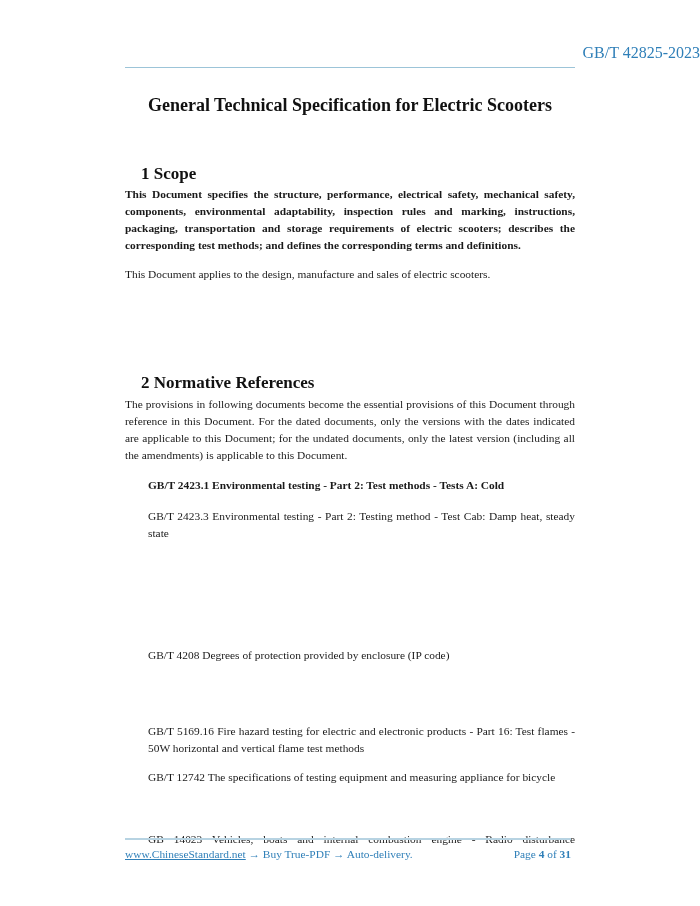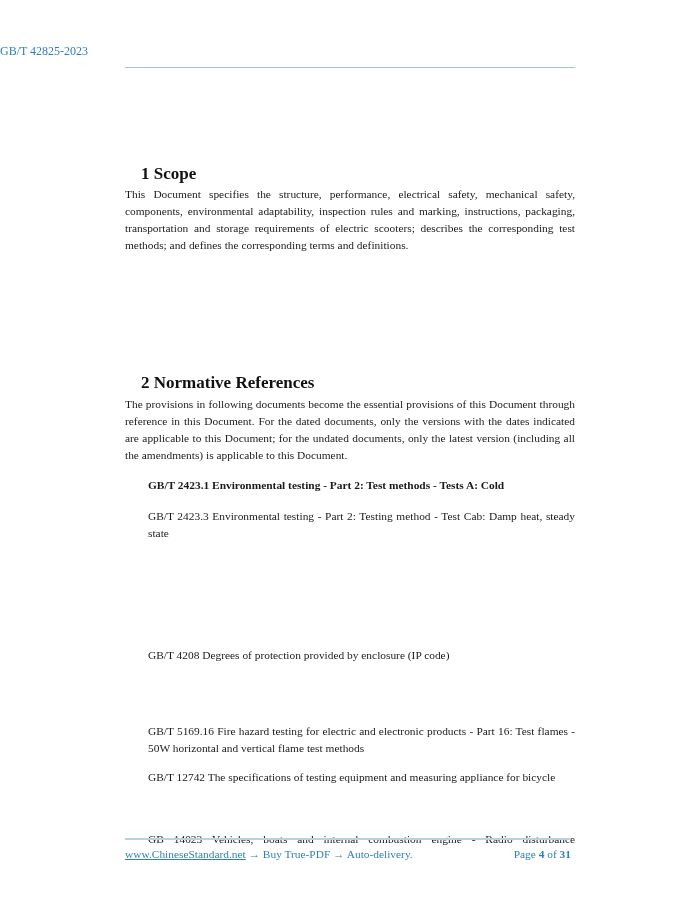--- a/index.html
+++ b/index.html
@@ -1,46 +1,50 @@
 <!DOCTYPE html>
 <html><head>
 <meta charset="utf-8">
 <style>
   html, body { margin: 0; padding: 0; background: #ffffff; }
   body { width: 700px; height: 906px; position: relative; overflow: hidden;
          font-family: "Liberation Serif", "DejaVu Serif", serif; color: #1a1a1a; }
   .page { position: absolute; left: 0; top: 0; width: 700px; height: 906px; }
-  .header-code { position: absolute; top: 44px; left: 0; width: 700px; text-align: left;
-                 font-size: 12px; color: #2f7fb8; }
+  .header-code { position: absolute; top: 44px; left: 0; width: 700px; text-align: right;
+                 font-size: 16px; color: #2f7fb8; }
   .header-rule { position: absolute; top: 67px; left: 125px; width: 450px; height: 1px; background: #9cc4d8; }
   .doc-title { position: absolute; top: 95px; left: 125px; width: 450px; text-align: center;
                font-size: 18px; font-weight: bold; color: #111; margin: 0; }
   .content { position: absolute; left: 125px; width: 450px; }
   h2 { font-size: 17px; font-weight: bold; margin: 16px; color: #111; }
   p { font-size: 11.4px; line-height: 17px; margin: 0; text-align: justify; color: #1a1a1a; }
   .ref { padding-left: 23px; }
   .footer-rule { position: absolute; top: 838px; left: 125px; width: 446px; height: 2px; background: #b7d3e2; }
   .footer { position: absolute; top: 848px; left: 125px; width: 446px; font-size: 11.4px; color: #2f7fb8; }
   .footer a { color: #2f7fb8; text-decoration: underline; text-align: center; }
   .footer .right { position: absolute; right: 0; top: 0; }
   .footer .num { font-weight: bold; }
 </style>
 </head>
 <body>
 
 <div class="page">
   <div class="header-code">GB/T 42825-2023</div>
   <div class="header-rule"></div>
 
+  <h1 class="doc-title">General Technical Specification for Electric Scooters</h1>
 
   <div class="content" style="top:148px;">
     <h2>1 Scope</h2>
   </div>
-  <div class="content" style="top:186px;">
+  <div class="content" style="top:186px;font-weight:bold;">
     <p>This Document specifies the structure, performance, electrical safety, mechanical safety, components, environmental adaptability, inspection rules and marking, instructions, packaging, transportation and storage requirements of electric scooters; describes the corresponding test methods; and defines the corresponding terms and definitions.</p>
+  </div>
+  <div class="content" style="top:266px;">
+    <p>This Document applies to the design, manufacture and sales of electric scooters.</p>
   </div>
 
   <div class="content" style="top:357px;">
     <h2>2 Normative References</h2>
   </div>
   <div class="content" style="top:396px;">
     <p>The provisions in following documents become the essential provisions of this Document through reference in this Document. For the dated documents, only the versions with the dates indicated are applicable to this Document; for the undated documents, only the latest version (including all the amendments) is applicable to this Document.</p>
   </div>
 
   <div class="content" style="top:477px;font-weight:bold;">

